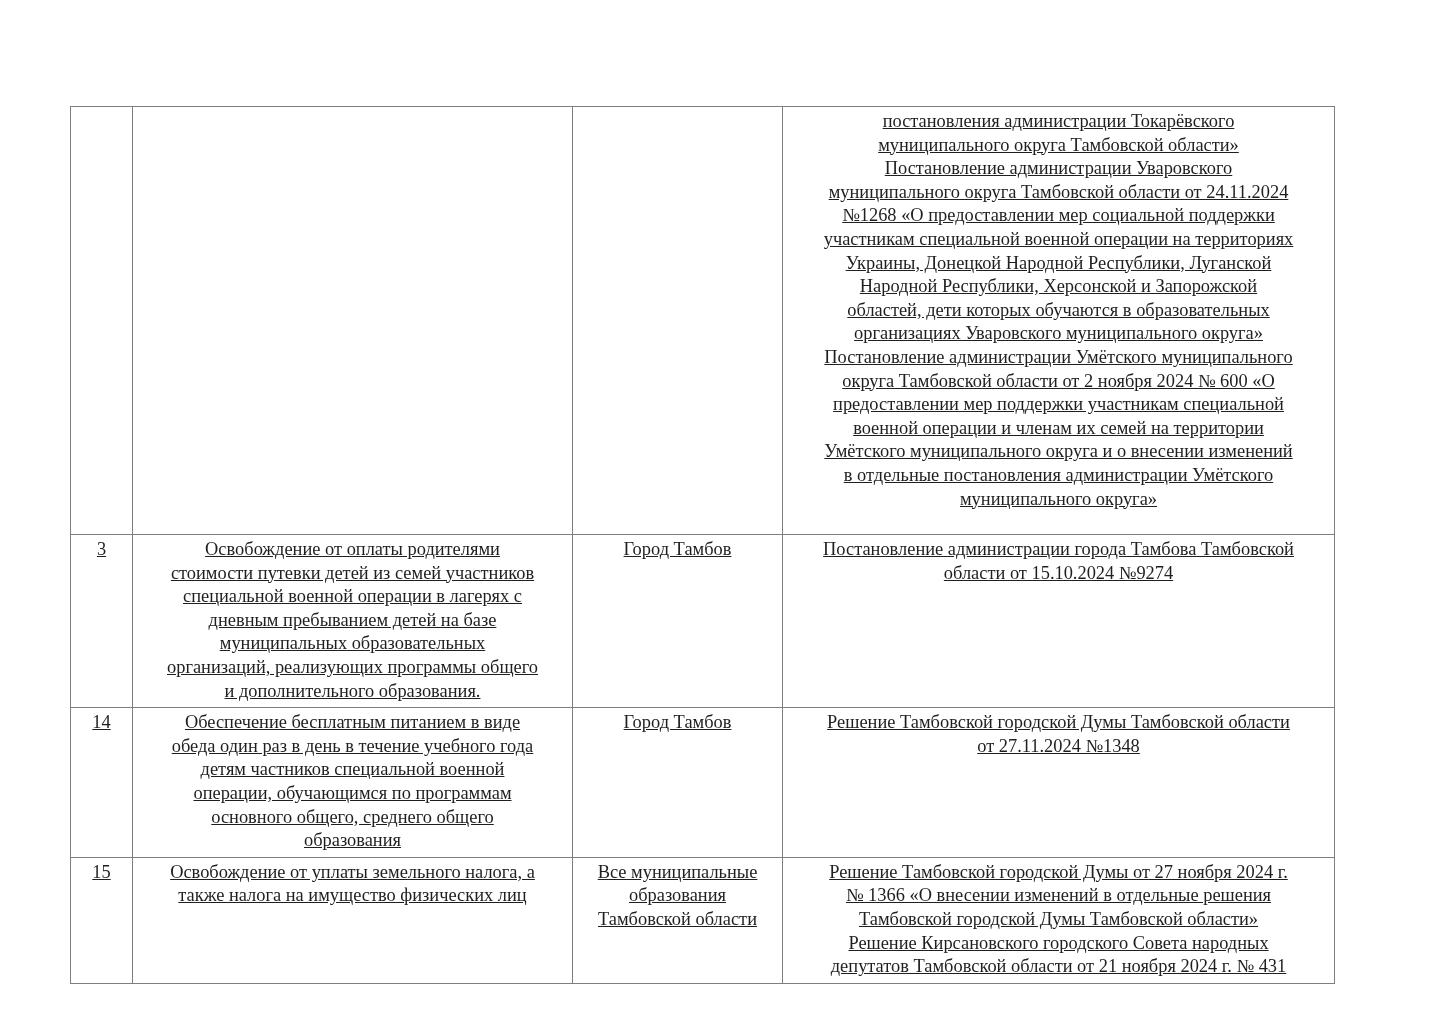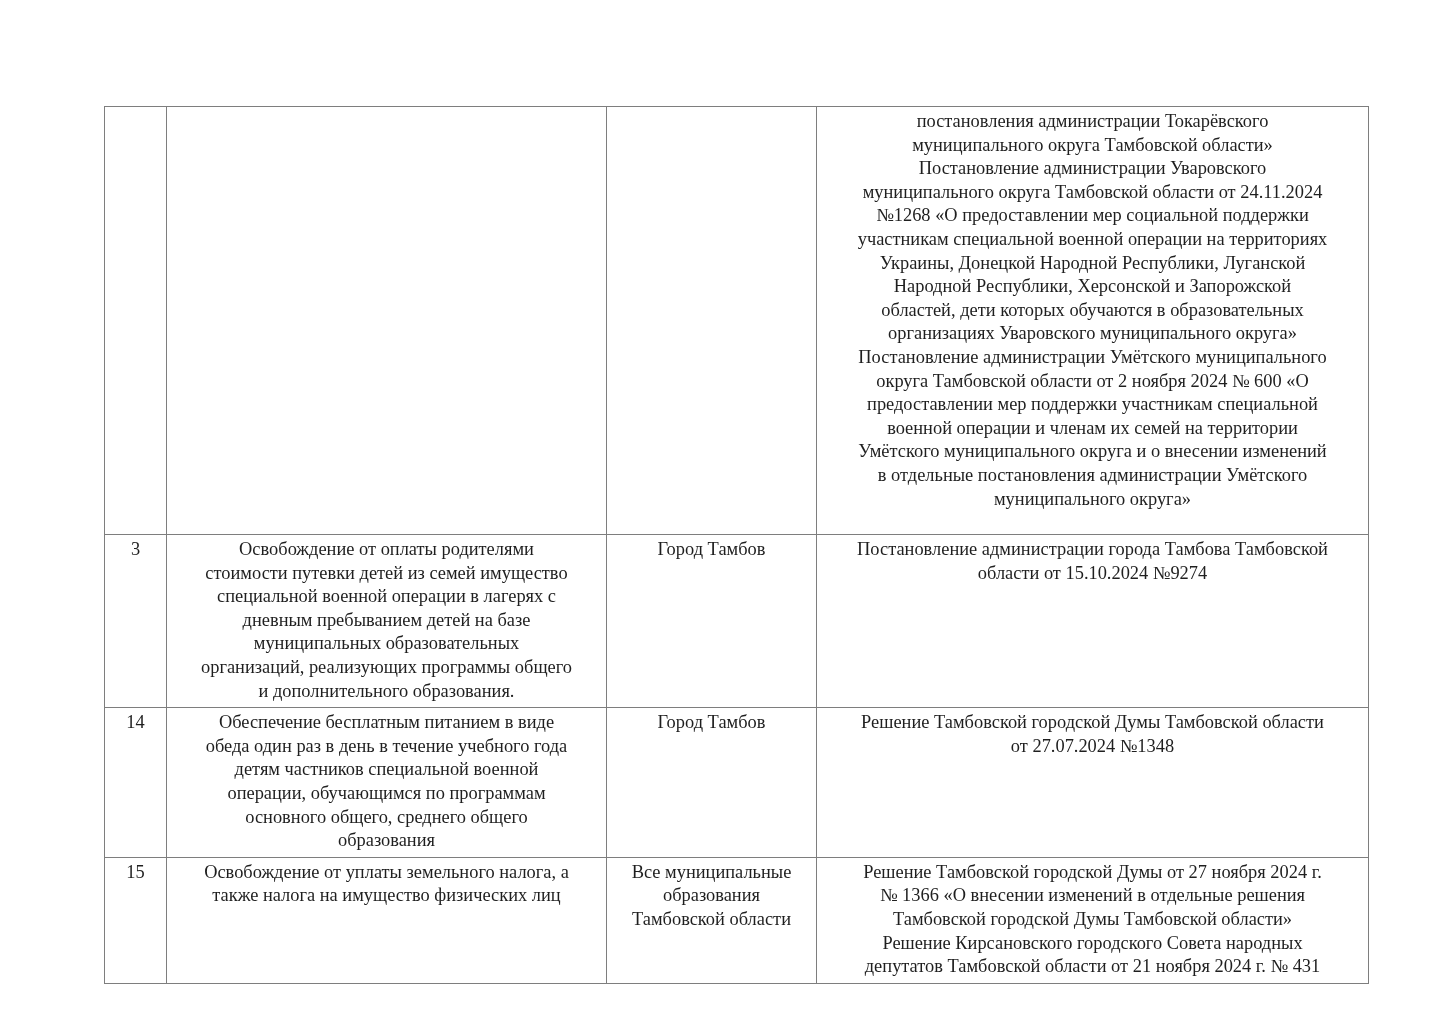--- a/index.html
+++ b/index.html
@@ -15,25 +15,26 @@
     color: #1f1f1f;
     overflow: hidden;
   }
   .page {
     position: absolute;
     inset: 0;
     background: #ffffff;
   }
   table.doc-table {
     position: absolute;
-    left: 104px;
+    left: 70px;
     top: 106px;
     width: 1264px;
     border-collapse: collapse;
     table-layout: fixed;
+    text-decoration: underline;
   }
   table.doc-table td {
     border: 1.6px solid #7e7e7e;
     vertical-align: top;
     text-align: center;
     padding: 3px 6px 4px 6px;
     font-size: 18.4px;
     line-height: 23.6px;
     white-space: pre-line;
     overflow: hidden;
@@ -79,41 +80,41 @@
 округа Тамбовской области от 2 ноября 2024 № 600 «О
 предоставлении мер поддержки участникам специальной
 военной операции и членам их семей на территории
 Умётского муниципального округа и о внесении изменений
 в отдельные постановления администрации Умётского
 муниципального округа»</td>
       </tr>
       <tr class="row-13">
         <td>3</td>
         <td>Освобождение от оплаты родителями
-стоимости путевки детей из семей имущество
+стоимости путевки детей из семей участников
 специальной военной операции в лагерях с
 дневным пребыванием детей на базе
 муниципальных образовательных
 организаций, реализующих программы общего
 и дополнительного образования.</td>
         <td>Город Тамбов</td>
         <td>Постановление администрации города Тамбова Тамбовской
 области от 15.10.2024 №9274</td>
       </tr>
       <tr class="row-14">
         <td>14</td>
         <td>Обеспечение бесплатным питанием в виде
 обеда один раз в день в течение учебного года
 детям частников специальной военной
 операции, обучающимся по программам
 основного общего, среднего общего
 образования</td>
         <td>Город Тамбов</td>
         <td>Решение Тамбовской городской Думы Тамбовской области
-от 27.07.2024 №1348</td>
+от 27.11.2024 №1348</td>
       </tr>
       <tr class="row-15">
         <td>15</td>
         <td>Освобождение от уплаты земельного налога, а
 также налога на имущество физических лиц</td>
         <td>Все муниципальные
 образования
 Тамбовской области</td>
         <td>Решение Тамбовской городской Думы от 27 ноября 2024 г.
 № 1366 «О внесении изменений в отдельные решения

